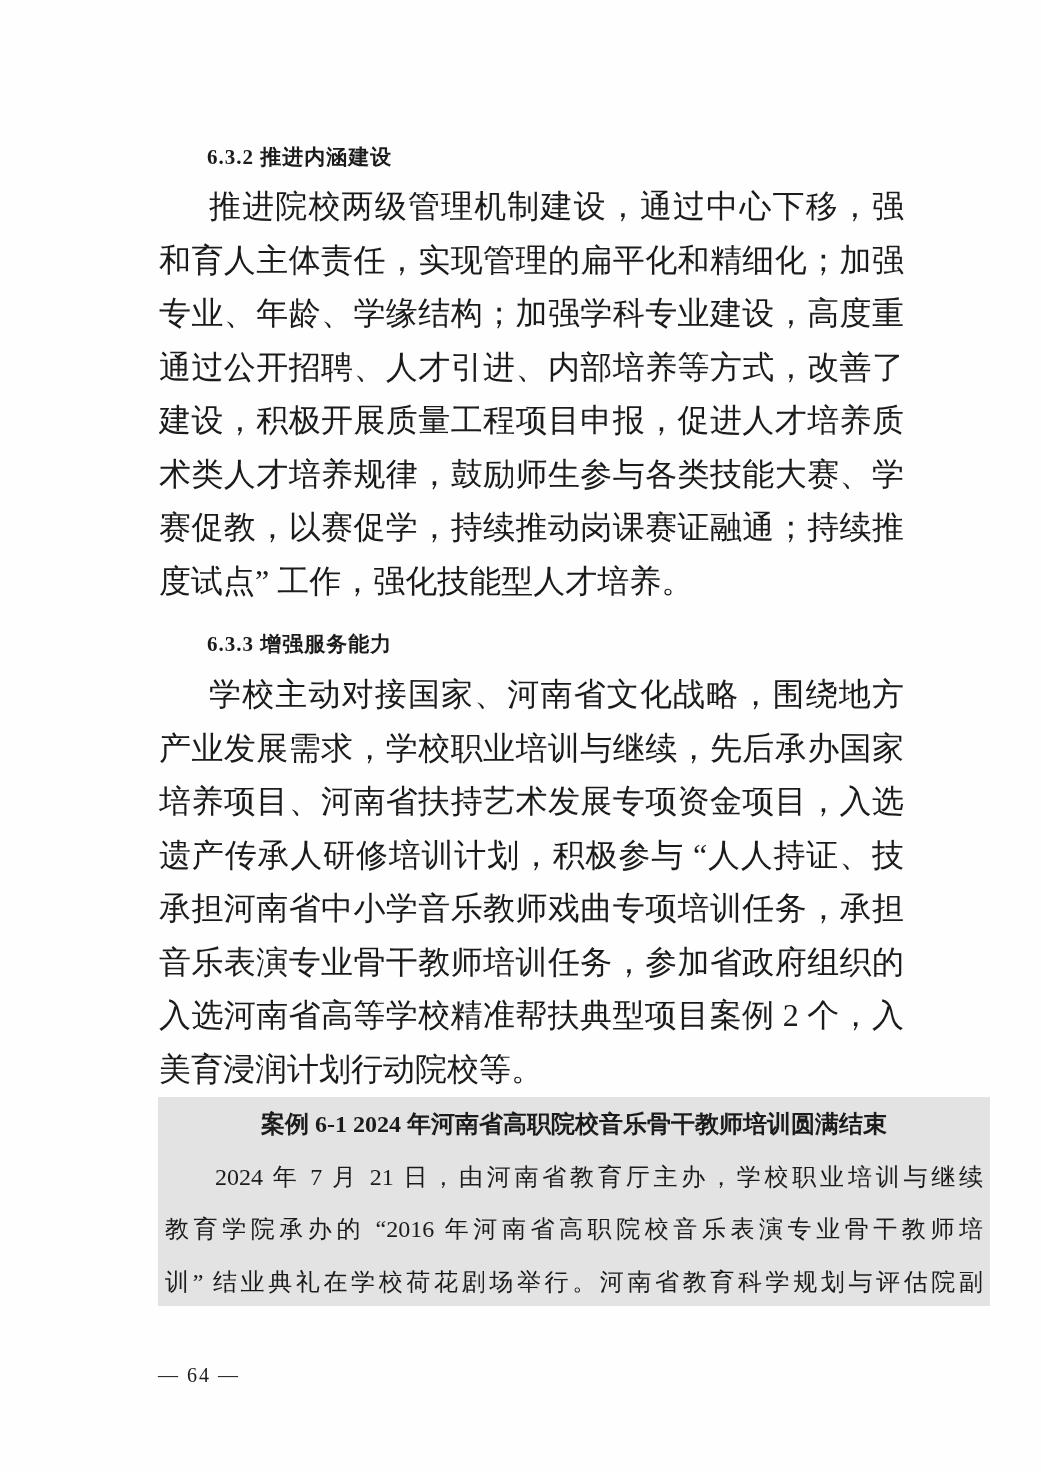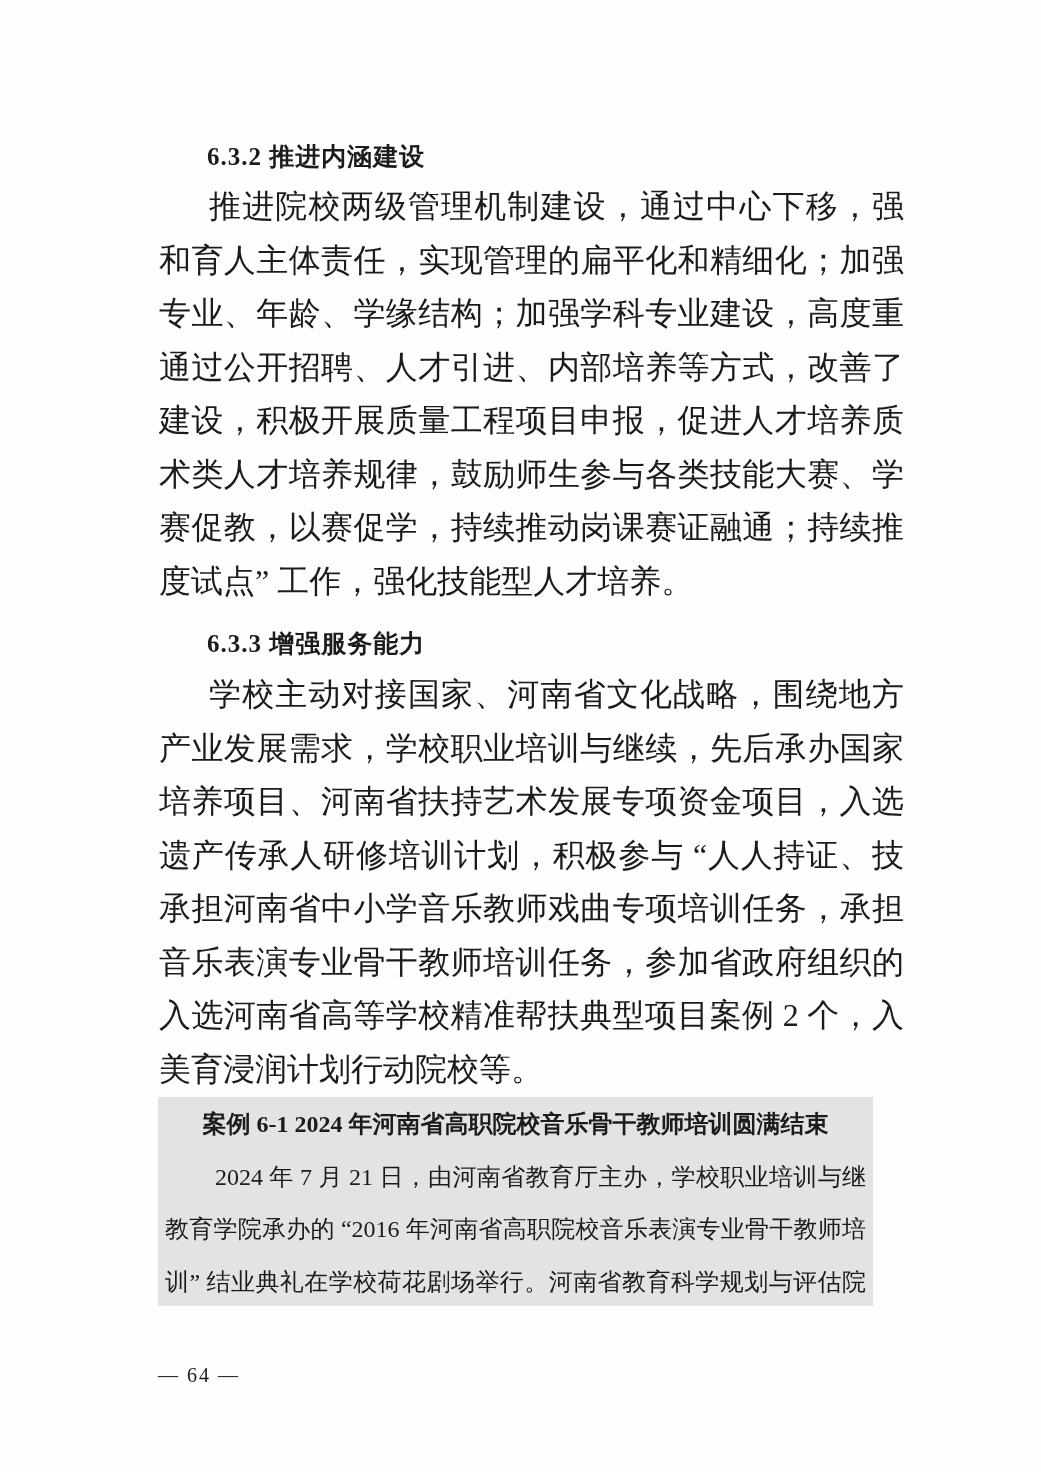--- a/index.html
+++ b/index.html
@@ -9,21 +9,21 @@
     height:1472px;
     background:#fefefe;
     font-family:"Liberation Serif","DejaVu Serif",serif;
     color:#1b1b1b;
     overflow:hidden;
   }
   .heading {
     position:absolute;
     left:207px;
     margin:0;
-    font-size:25px;
+    font-size:21px;
     font-weight:bold;
     line-height:32px;
     letter-spacing:1px;
     white-space:nowrap;
   }
   .para {
     position:absolute;
     left:159px;
     width:745px;
     font-size:32px;
@@ -34,21 +34,21 @@
     text-align:justify;
     text-align-last:justify;
     overflow:hidden;
   }
   .pline.last { text-align-last:left; }
   .pline.indent { text-indent:50px; }
   .casebox {
     position:absolute;
     left:158px;
     top:1097px;
-    width:715px;
+    width:832px;
     height:209px;
     background:#e3e3e3;
     padding:1px 7px 0 7px;
     box-sizing:border-box;
     font-size:24px;
   }
   .case-title {
     line-height:52.5px;
     height:52.5px;
     text-align:center;

